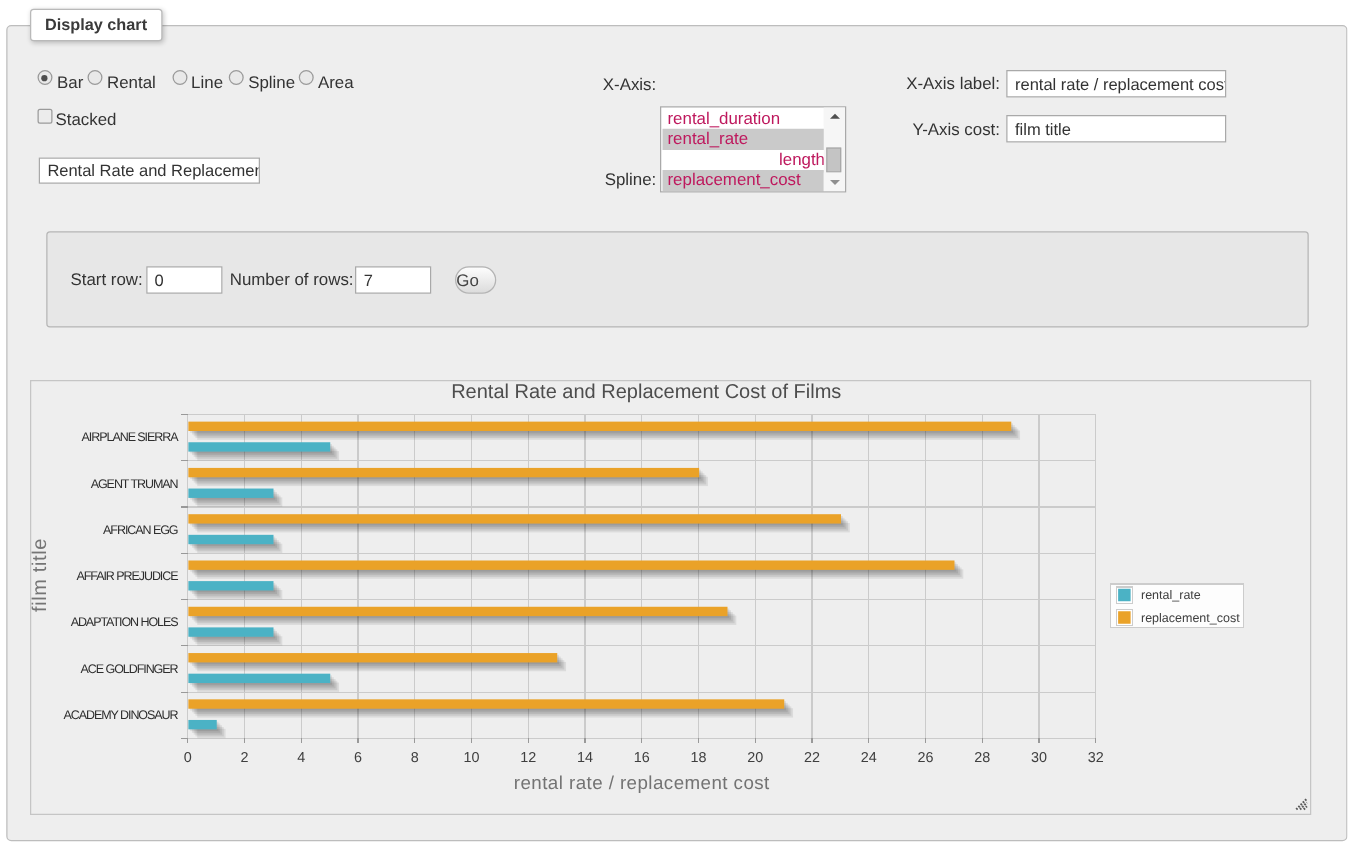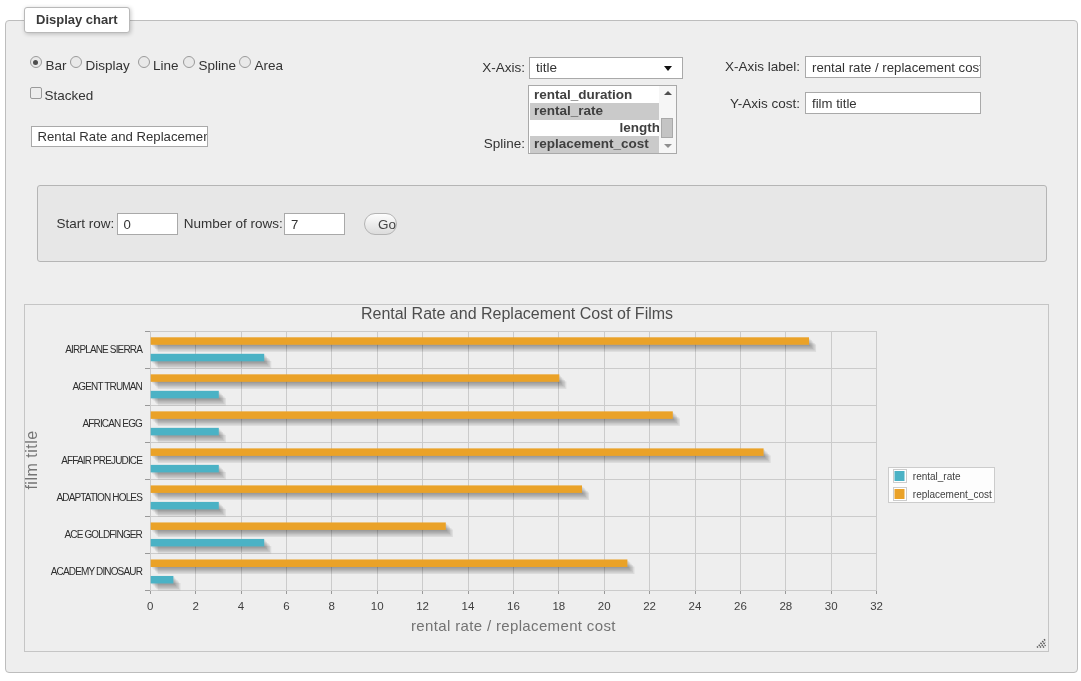--- a/index.html
+++ b/index.html
@@ -8,54 +8,53 @@
 #leg{left:24px;top:7px;height:24px;line-height:24px;padding:0 11px;background:#fff;border:1px solid #b9b9b9;border-radius:3px;font-weight:bold;font-size:13px;color:#3a3a3a;box-shadow:1px 1px 4px rgba(0,0,0,0.22);}
 .radio{width:10px;height:10px;border:1px solid #9a9a9a;border-radius:50%;background:#e9e9e9;}
 .radio.on::after{content:"";position:absolute;left:2.5px;top:2.5px;width:5px;height:5px;border-radius:50%;background:#4d4d4d;}
 .cb{width:10px;height:10px;border:1px solid #9a9a9a;border-radius:2px;background:#ececec;}
 .lab{line-height:14px;white-space:nowrap;}
 .rlab{text-align:right;}
 input.tx{position:absolute;box-sizing:border-box;border:1px solid #a9a9a9;background:#fff;font-family:"Liberation Sans",sans-serif;font-size:13.2px;color:#333;padding:0 0 0 6px;margin:0;height:22px;}
 #sel{left:529px;top:57px;width:154px;height:22px;background:#fff;border:1px solid #a9a9a9;box-sizing:border-box;line-height:20px;padding-left:6px;}
 #sel .tri{position:absolute;right:10px;top:8px;width:0;height:0;border-left:4.5px solid transparent;border-right:4.5px solid transparent;border-top:5px solid #111;}
 #mlist{left:528px;top:85px;width:149px;height:69px;background:#fff;border:1px solid #a9a9a9;box-sizing:border-box;overflow:hidden;}
-.opt{position:absolute;left:1px;width:126px;height:16.4px;line-height:16px;padding-left:4px;color:#404040;font-weight:bold;}
+.opt{position:absolute;left:1px;width:126px;height:16.4px;line-height:16px;padding-left:4px;color:#be185d;}
 .opt.selx{background:#cacaca;}
 #sbar{position:absolute;right:0px;top:0px;width:17px;height:67px;background:#f6f6f6;}
 #sbar .btn{position:absolute;left:0;width:17px;height:15px;background:#f6f6f6;}
 #sbar .thumb{position:absolute;left:2px;top:32px;width:12px;height:20px;background:#c4c4c4;border:1px solid #a9a9a9;box-sizing:border-box;}
 .tri-up{position:absolute;left:4.5px;top:5px;width:0;height:0;border-left:4px solid transparent;border-right:4px solid transparent;border-bottom:4.5px solid #505050;}
 .tri-dn{position:absolute;left:4.5px;bottom:5px;width:0;height:0;border-left:4px solid transparent;border-right:4px solid transparent;border-top:4.5px solid #8f8f8f;}
 #panel{left:37px;top:185px;width:1010px;height:77px;background:#e7e7e7;border:1px solid #b5b5b5;border-radius:3px;box-sizing:border-box;}
-#go{left:364px;top:213px;width:33px;height:22px;border:1px solid #b4b4b4;border-radius:11px;background:linear-gradient(#fdfdfd,#dcdcdc);color:#444;text-align:right;line-height:21px;box-sizing:border-box;}
+#go{left:364px;top:213px;width:33px;height:22px;border:1px solid #b4b4b4;border-radius:11px;background:linear-gradient(#fdfdfd,#dcdcdc);color:#444;text-align:left;line-height:21px;box-sizing:border-box;}
 #chart{left:24px;top:304px;width:1025px;height:348px;border:1px solid #c5c5c5;background:#eee;box-sizing:border-box;}
 </style></head>
 <body>
 <div id="page">
   <div class="abs" id="fs"></div>
   <div class="abs" id="leg">Display chart</div>
 
   <div class="abs radio on" style="left:29.8px;top:56.2px;"></div>
   <div class="abs lab" style="left:45.6px;top:58.5px;">Bar</div>
   <div class="abs radio" style="left:70.3px;top:56.2px;"></div>
-  <div class="abs lab" style="left:85.6px;top:58.5px;">Display</div>
+  <div class="abs lab" style="left:85.6px;top:58.5px;">Rental</div>
   <div class="abs radio" style="left:137.6px;top:56.2px;"></div>
   <div class="abs lab" style="left:152.9px;top:58.5px;">Line</div>
   <div class="abs radio" style="left:182.9px;top:56.2px;"></div>
   <div class="abs lab" style="left:198.5px;top:58.5px;">Spline</div>
   <div class="abs radio" style="left:239.1px;top:56.2px;"></div>
   <div class="abs lab" style="left:254.4px;top:58.5px;">Area</div>
 
   <div class="abs cb" style="left:29.5px;top:87px;"></div>
   <div class="abs lab" style="left:44.4px;top:88.5px;">Stacked</div>
 
   <input class="tx" style="left: 30.5px; top: 126px; width: 177px; height: 21px;" value="Rental Rate and Replacement Cost of Films">
 
   <div class="abs lab rlab" style="left:420px;top:60.5px;width:105px;">X-Axis:</div>
-  <div class="abs" id="sel">title<span class="tri"></span></div>
 
   <div class="abs lab rlab" style="left:420px;top:137px;width:105px;">Spline:</div>
   <div class="abs" id="mlist">
     <div class="opt" style="top:1px;">rental_duration</div>
     <div class="opt selx" style="top:17.4px;">rental_rate</div>
     <div class="opt" style="top:33.8px;text-align:right;">length</div>
     <div class="opt selx" style="top:50.2px;">replacement_cost</div>
     <div id="sbar">
       <div class="btn" style="top:0;">
           <span class="tri-up"></span>

